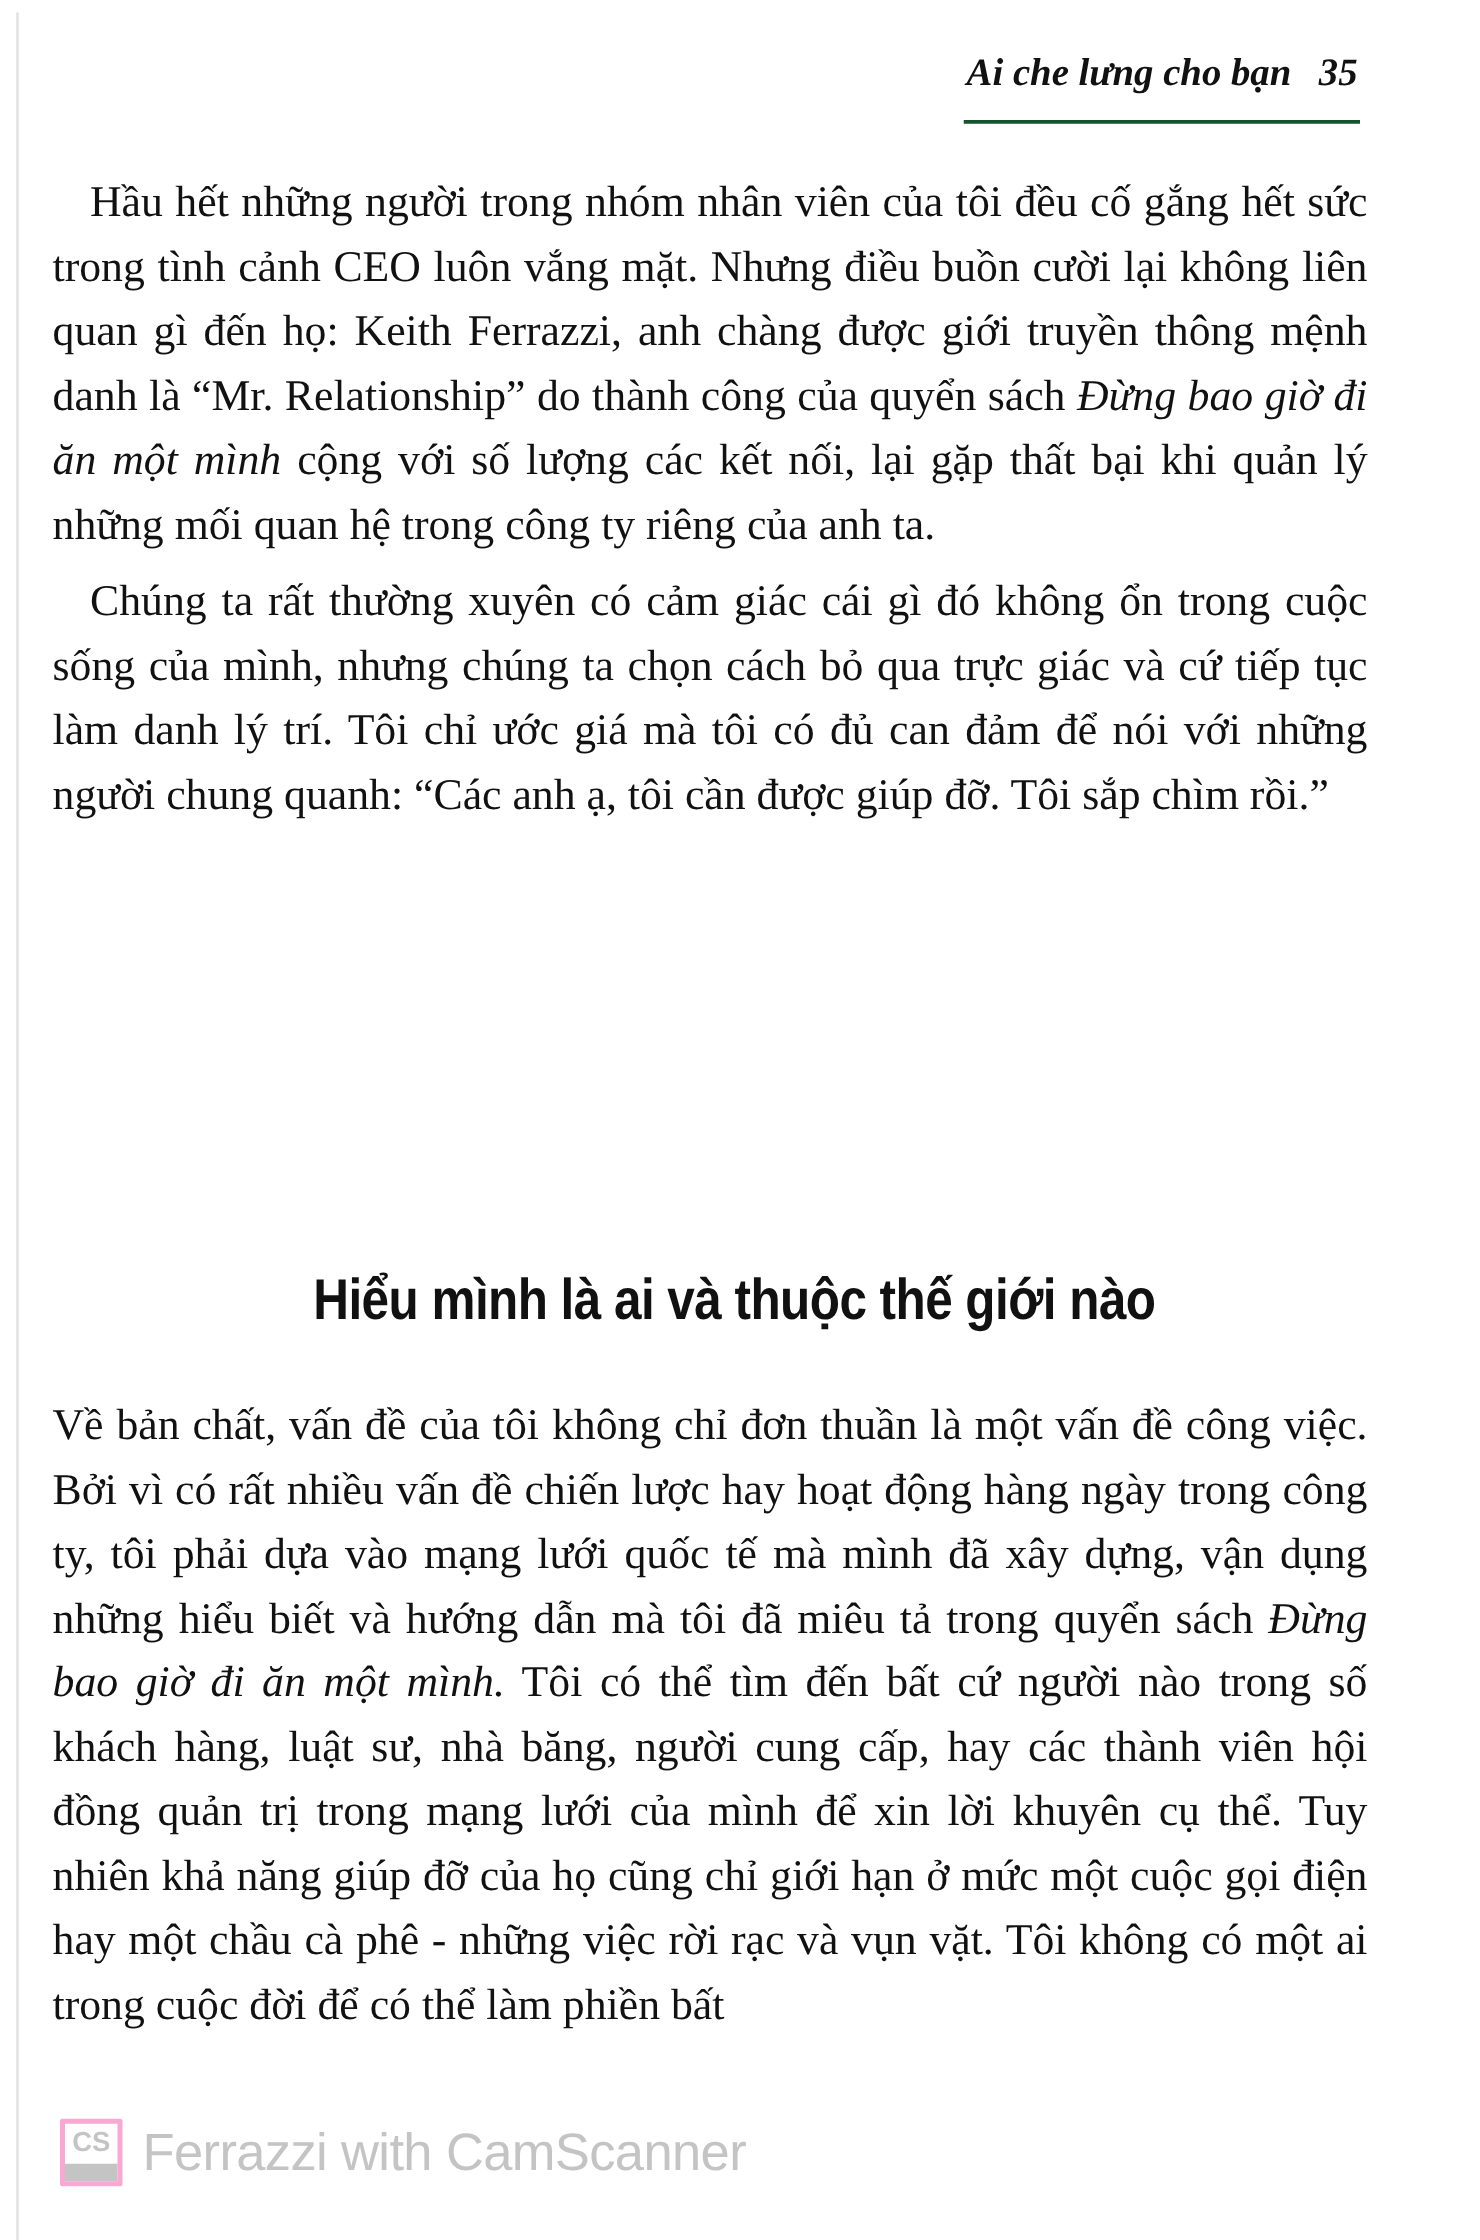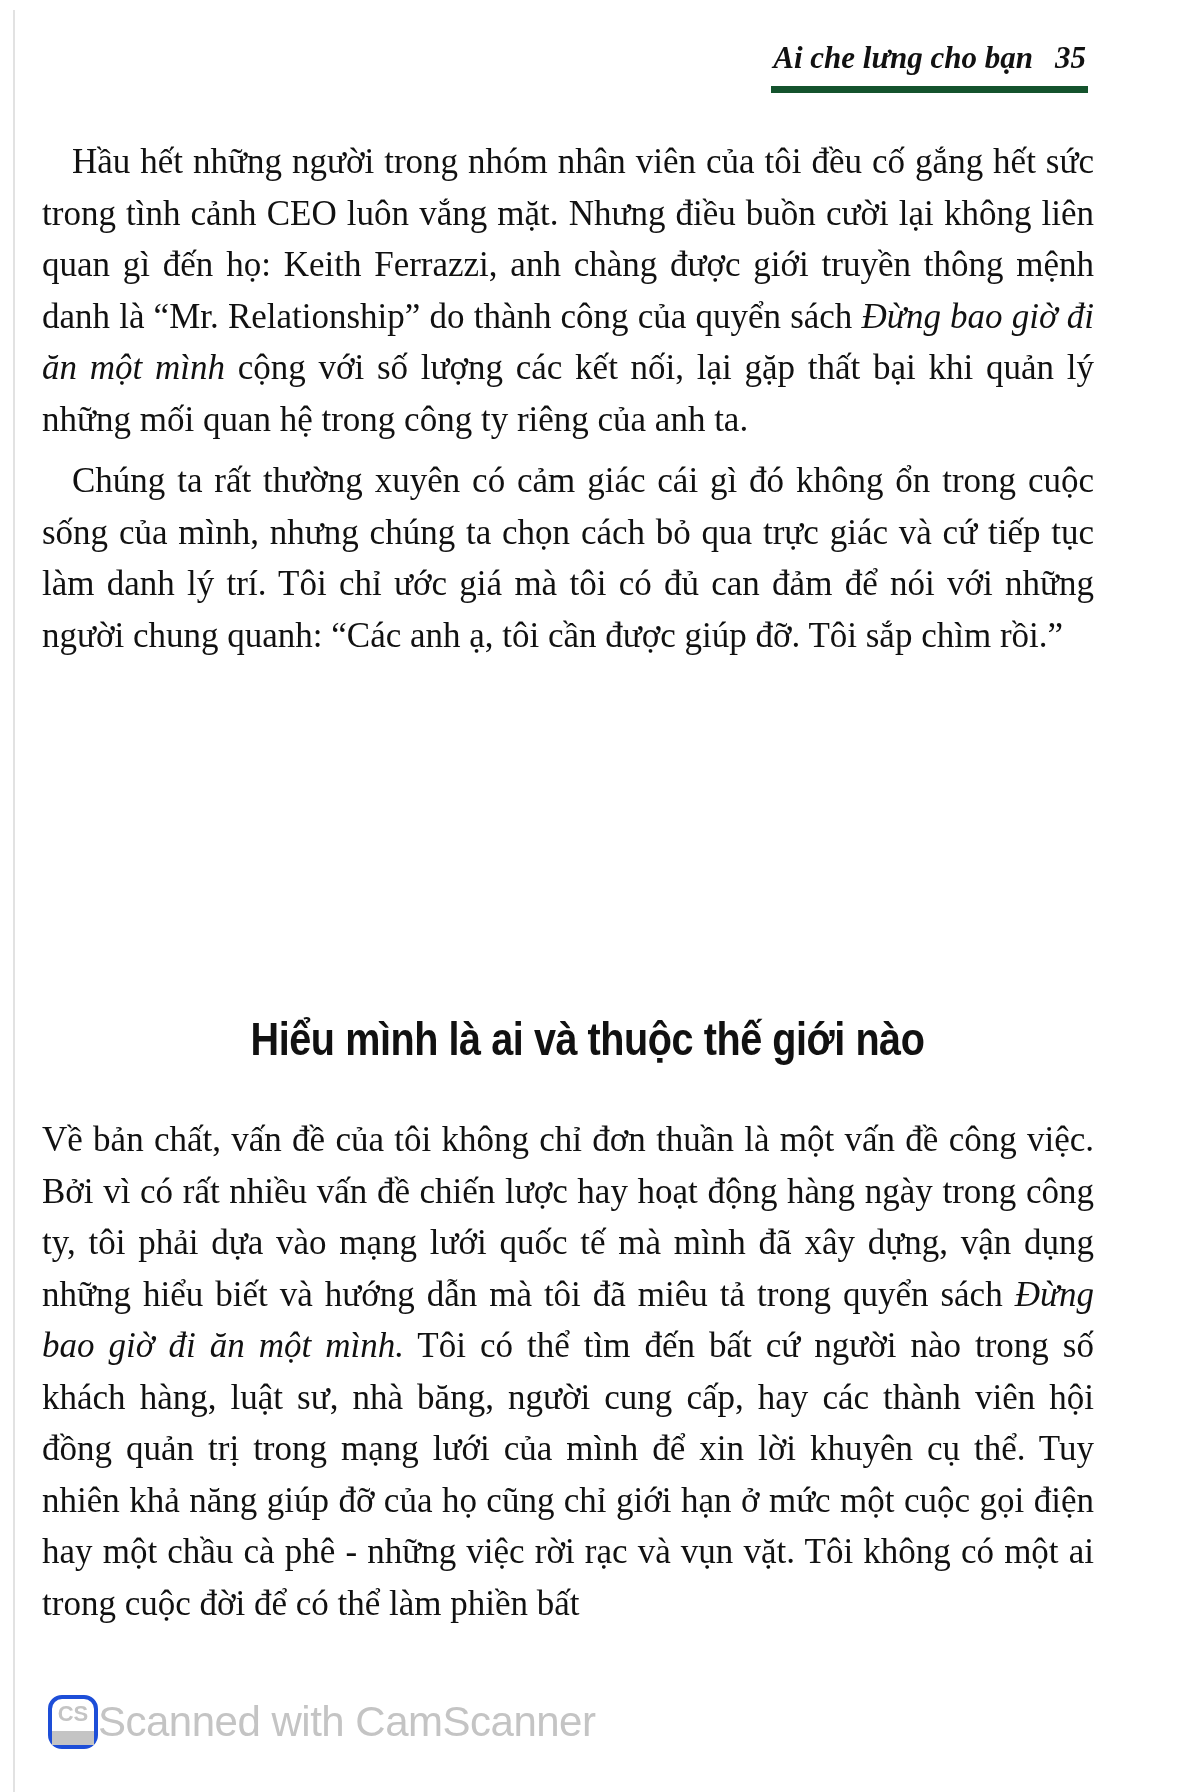--- a/index.html
+++ b/index.html
@@ -10,22 +10,22 @@
     color: #111111;
   }
   .edge-line {
     position: absolute; left: 13px; top: 10px; bottom: 0; width: 2px;
     background: #e2e2e2;
   }
   .running-head {
     position: absolute; right: 96px; top: 40px;
     font-family: "Liberation Serif", serif;
     font-style: italic; font-weight: bold; font-size: 31px;
-    padding: 0 2px 10px 2px;
-    border-bottom: 7px solid #14532d;
+    padding: 0 2px 20px 2px;
+    border-bottom: 3px solid #14532d;
     white-space: nowrap;
     letter-spacing: 0px;
   }
   .running-head .pg { margin-left: 22px; font-style: italic; }
   .body-text {
     position: absolute; left: 42px; width: 1052px;
     font-family: "Liberation Serif", serif;
     font-size: 35px; line-height: 51.5px;
     text-align: justify;
   }
@@ -41,22 +41,22 @@
     font-weight: bold; font-size: 46px; letter-spacing: -0.5px;
     transform: scaleX(0.86); transform-origin: 560px 0;
   }
   #block2 { top: 1086px; margin-top: 28px; }
   .watermark {
     position: absolute; left: 48px; top: 1695px;
     display: flex; align-items: center;
     color: #c6c6c6;
   }
   .cs-logo {
-    width: 50px; height: 54px; border: 4px solid #1d4ed8; border-radius: 14px;
-    box-sizing: border-box; position: relative; margin-right: 0;
+    width: 50px; height: 54px; border: 4px solid #f9a8d4; border-radius: 2px;
+    box-sizing: border-box; position: relative; margin-right: 16px;
     background: #fff;
   }
   .cs-logo .cs-text {
     position: absolute; left: 0; right: 0; top: 2px; text-align: center;
     font-family: "Liberation Sans", sans-serif; font-weight: bold; font-size: 22px;
     color: #c4c4c4;
   }
   .cs-logo .cs-bar {
     position: absolute; left: 0; right: 0; bottom: 0; height: 14px; background: #c4c4c4;
   }
@@ -83,14 +83,14 @@
 
 <div class="body-text" id="block2">
     <p><span>Về bản chất, vấn đề của tôi không chỉ đơn thuần là một vấn đề công việc. Bởi vì có rất nhiều vấn đề chiến lược hay hoạt động hàng ngày trong công ty, tôi phải dựa vào mạng lưới quốc tế mà mình đã xây dựng, vận dụng những hiểu biết và hướng dẫn mà tôi đã miêu tả trong quyển sách </span><em>Đừng bao giờ đi ăn một mình.</em><span> Tôi có thể tìm đến bất cứ người nào trong số khách hàng, luật sư, nhà băng, người cung cấp, hay các thành viên hội đồng quản trị trong mạng lưới của mình để xin lời khuyên cụ thể. Tuy nhiên khả năng giúp đỡ của họ cũng chỉ giới hạn ở mức một cuộc gọi điện hay một chầu cà phê - những việc rời rạc và vụn vặt. Tôi không có một ai trong cuộc đời để có thể làm phiền bất</span></p>
   </div>
 
 <div class="watermark">
   <div class="cs-logo">
     <span class="cs-text">CS</span>
     <span class="cs-bar"></span>
   </div>
-  <span class="wm-text">Scanned with CamScanner</span>
+  <span class="wm-text">Ferrazzi with CamScanner</span>
 </div>
 
 </body></html>

